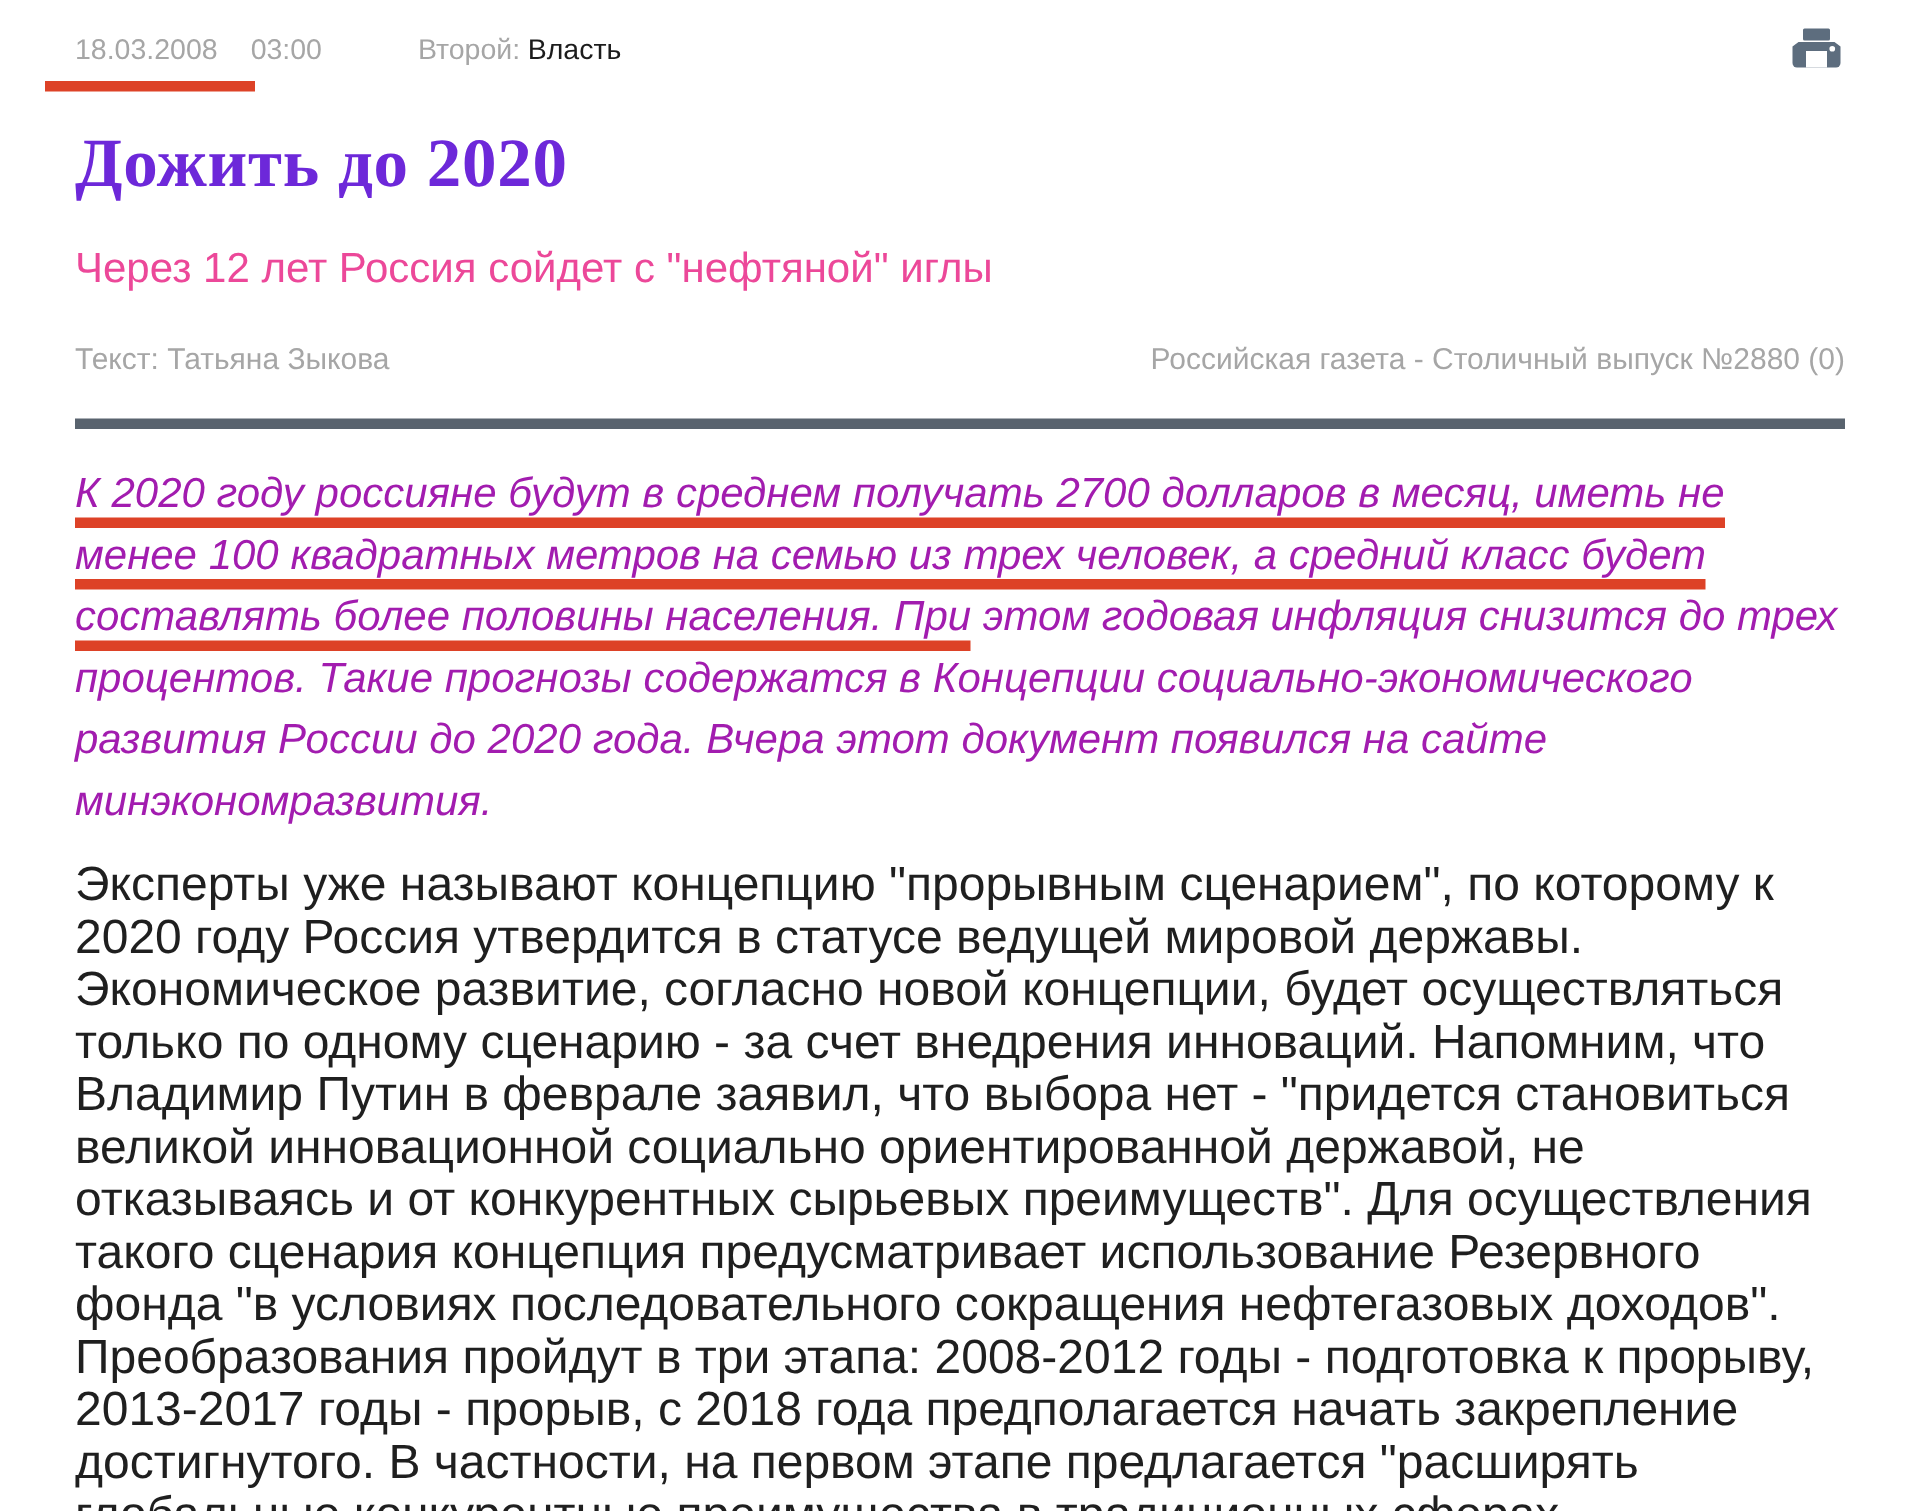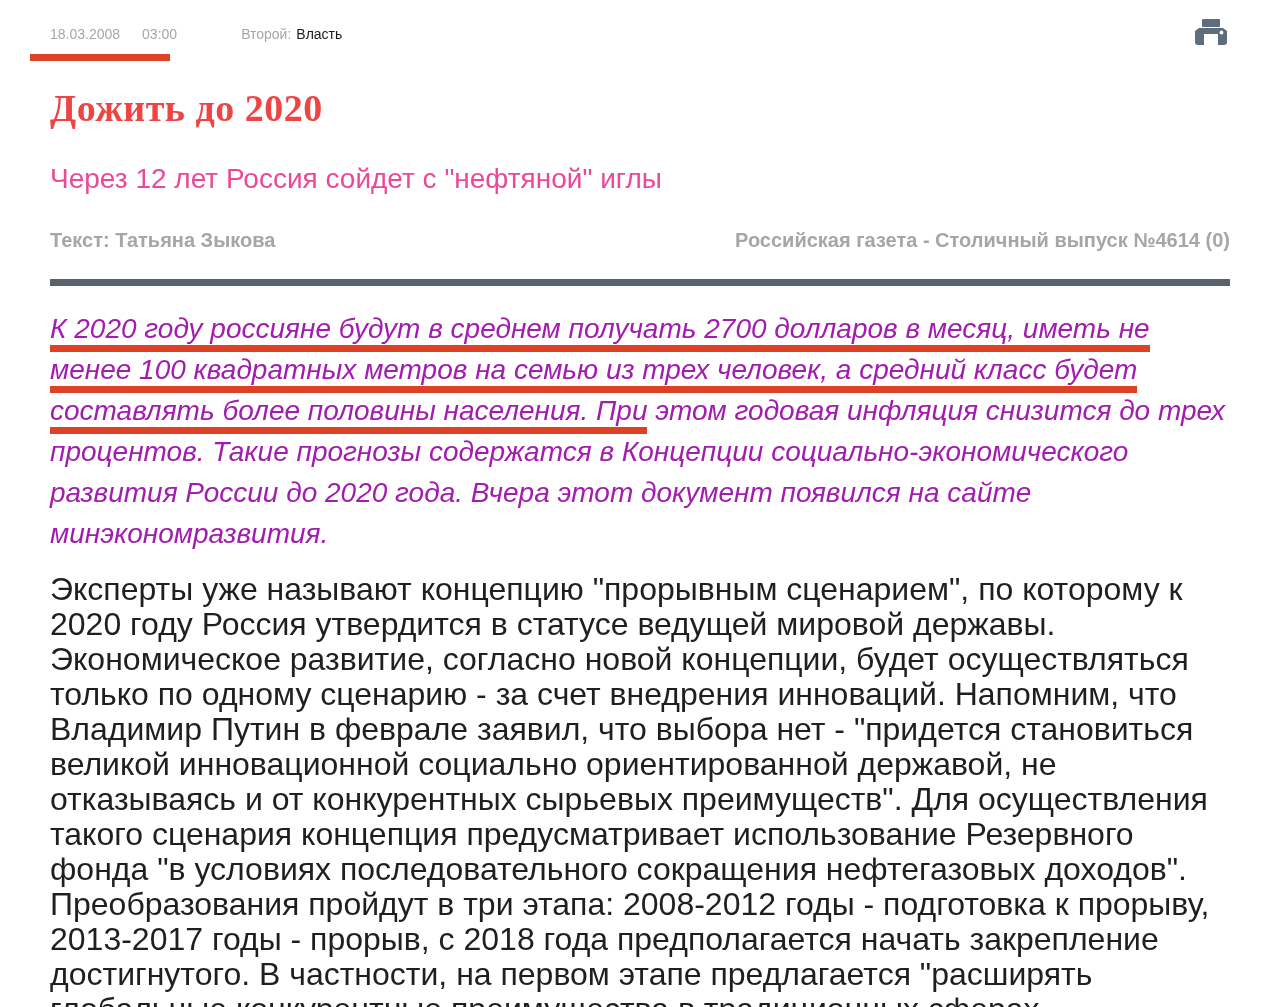--- a/index.html
+++ b/index.html
@@ -12,51 +12,51 @@
   html,body{background:#ffffff;}
   body{
     width:1280px;min-height:1007px;
     font-family:"Liberation Sans",sans-serif;
     color:#1f1f1f;
     overflow-x:hidden;
   }
   .page{padding:22px 50px 10px;position:relative;}
 
   
-  .meta-row{display:flex;align-items:baseline;font-size:14px;line-height:24px;}
+  .meta-row{display:flex;align-items:baseline;font-size:19px;line-height:24px;}
   .date-wrap{position:relative;color:var(--meta-gray);white-space:nowrap;}
   .time{margin-left:22px;}
   .date-underline{
     position:absolute;left:-20px;top:32px;width:140px;height:7px;
     background:var(--accent-red);
   }
   .rubric{margin-left:64px;color:var(--meta-gray);}
   .rubric-value{color:#1c1c1c;text-decoration:none;margin-left:5px;cursor:pointer;}
   .print-btn{
     margin-left:auto;background:none;border:none;padding:0;cursor:pointer;
     align-self:flex-start;margin-top:-4px;
   }
   .ic-slate{fill:var(--icon-slate);}
   .ic-white{fill:#ffffff;}
 
   
   .title{
     margin-top:24px;
     font-family:"Liberation Serif","DejaVu Serif",serif;
-    font-weight:700;font-size:38px;line-height:61px;
-    color:#ef4444;letter-spacing:.5px;
+    font-weight:700;font-size:46px;line-height:61px;
+    color:#6d28d9;letter-spacing:.5px;
   }
   .subtitle{
     margin-top:22px;font-weight:400;font-size:28px;line-height:36px;color:#ec4899;
   }
 
   
   .byline-row{
     display:flex;justify-content:space-between;align-items:flex-start;
-    margin-top:30px;font-size:20px;line-height:26px;color:var(--meta-gray);font-weight:bold;
+    margin-top:30px;font-size:20px;line-height:26px;color:var(--meta-gray);
   }
 
   .divider{margin-top:26px;height:7px;background:var(--divider);}
 
   
   .lead{
     margin-top:22px;font-style:italic;font-size:28px;line-height:41px;color:#a21caf;
   }
   .lead .hl{border-bottom:7px solid var(--accent-red);padding-bottom:1px;}
 
@@ -87,21 +87,21 @@
       </svg>
     </button>
   </header>
 
   <h1 class="title">Дожить до 2020</h1>
 
   <h2 class="subtitle">Через 12 лет Россия сойдет с "нефтяной" иглы</h2>
 
   <div class="byline-row">
     <span><span>Текст:</span> <span>Татьяна Зыкова</span></span>
-    <span>Российская газета - Столичный выпуск №4614 (0)</span>
+    <span>Российская газета - Столичный выпуск №2880 (0)</span>
   </div>
 
   <div class="divider"></div>
 
   <p class="lead"><span class="hl">К 2020 году россияне будут в среднем получать 2700 долларов в месяц, иметь не менее 100 квадратных метров на семью из трех человек, а средний класс будет составлять более половины населения. При</span><span> этом годовая инфляция снизится до трех процентов. Такие прогнозы содержатся в Концепции социально-экономического развития России до 2020 года. Вчера этот документ появился на сайте минэкономразвития.</span></p>
 
   <p class="body-text">Эксперты уже называют концепцию "прорывным сценарием", по которому к 2020 году Россия утвердится в статусе ведущей мировой державы. Экономическое развитие, согласно новой концепции, будет осуществляться только по одному сценарию - за счет внедрения инноваций. Напомним, что Владимир Путин в феврале заявил, что выбора нет - "придется становиться великой инновационной социально ориентированной державой, не отказываясь и от конкурентных сырьевых преимуществ". Для осуществления такого сценария концепция предусматривает использование Резервного фонда "в условиях последовательного сокращения нефтегазовых доходов". Преобразования пройдут в три этапа: 2008-2012 годы - подготовка к прорыву, 2013-2017 годы - прорыв, с 2018 года предполагается начать закрепление достигнутого. В частности, на первом этапе предлагается "расширять глобальные конкурентные преимущества в традиционных сферах - энергетика, транспорт, переработка природных ресурсов". Второй этап в минэкономразвития рассматривают как "рывок в повышении глобальной конкурентоспособности экономики на основе ее перехода на новую технологическую базу" - информационные, био- и нанотехнологии. На третьем этапе, с 2017 до 2020 года, предусматривается "закрепление лидирующих позиций России в мировом хозяйстве".</p>
 
 </div>
 

